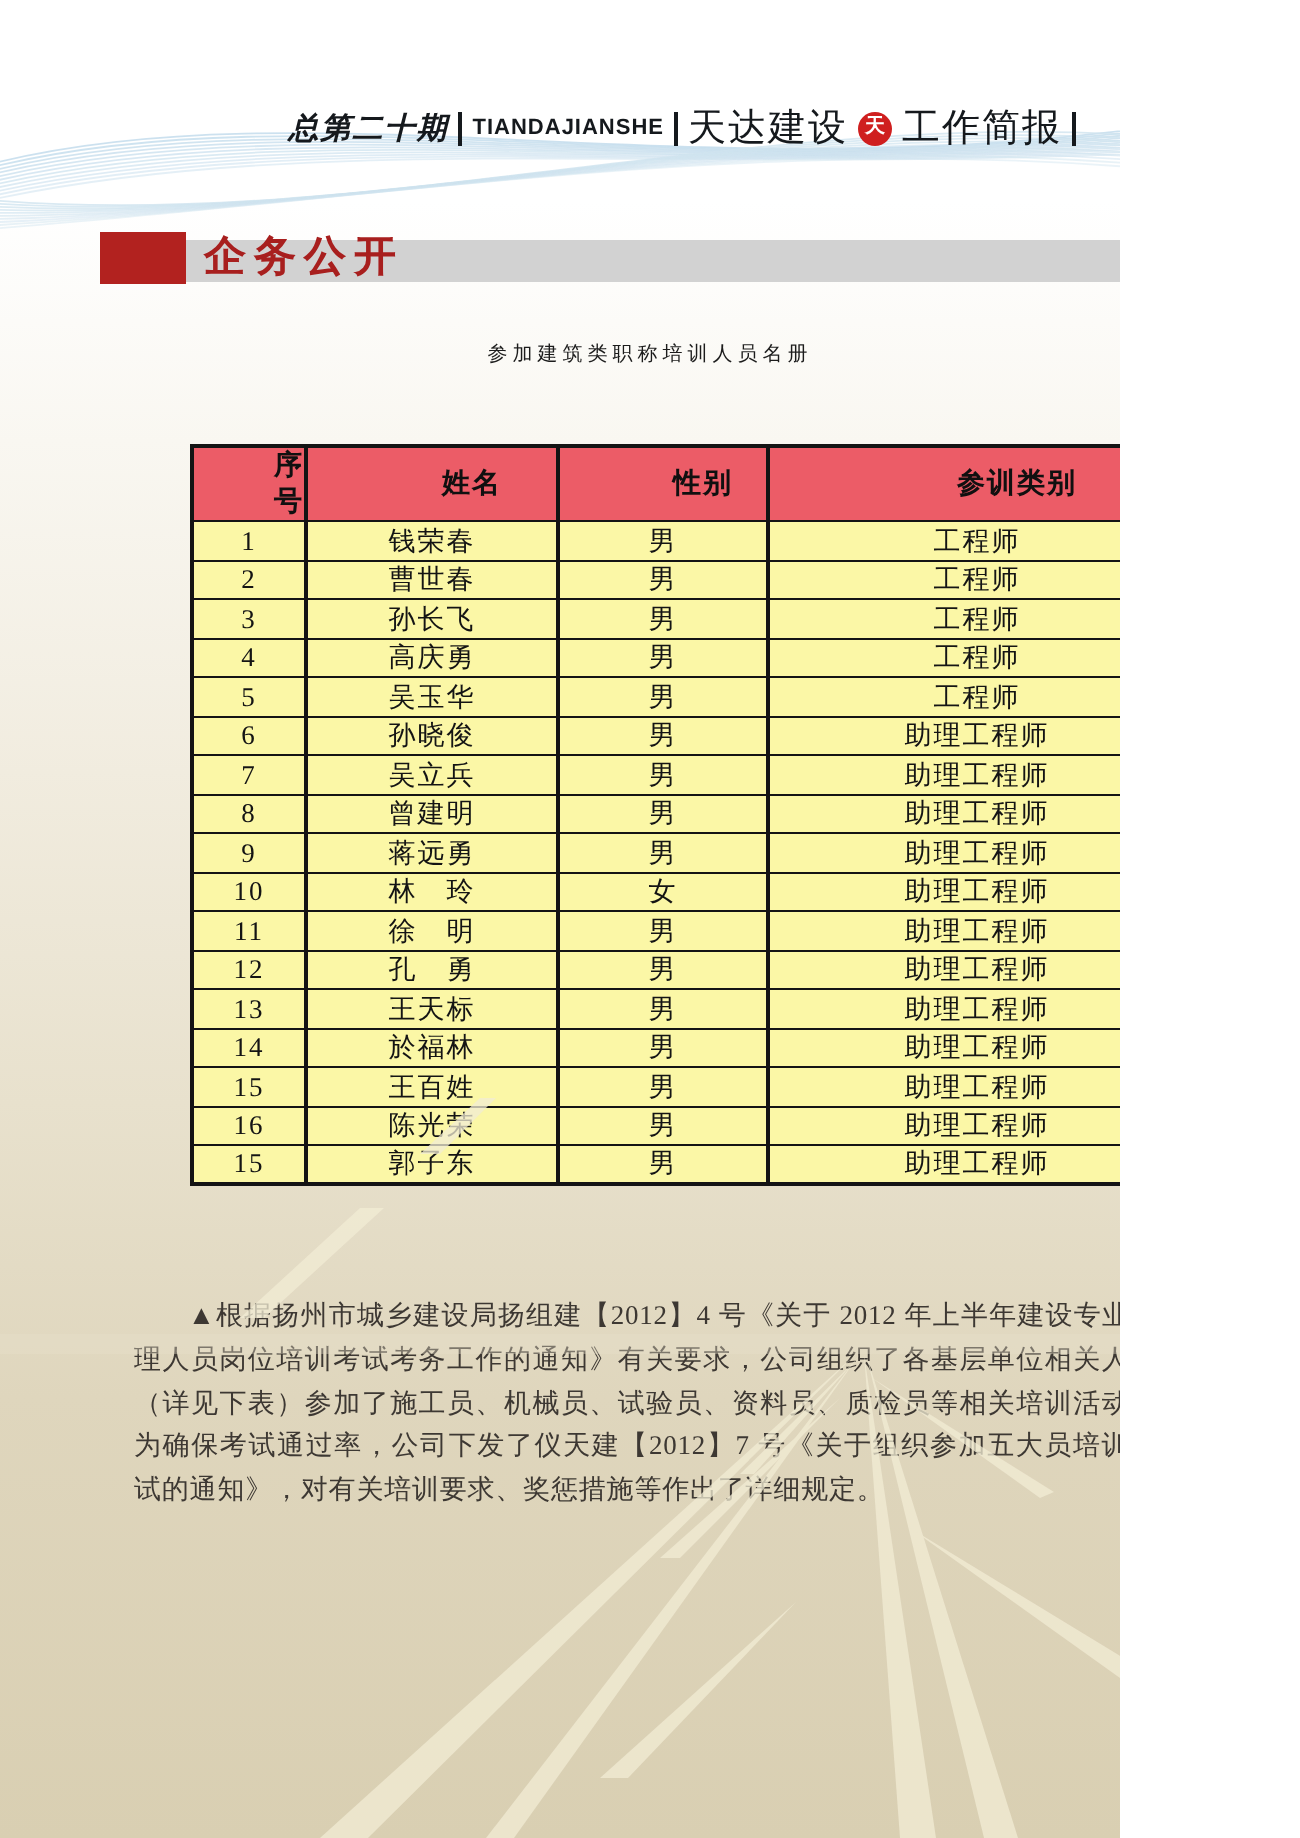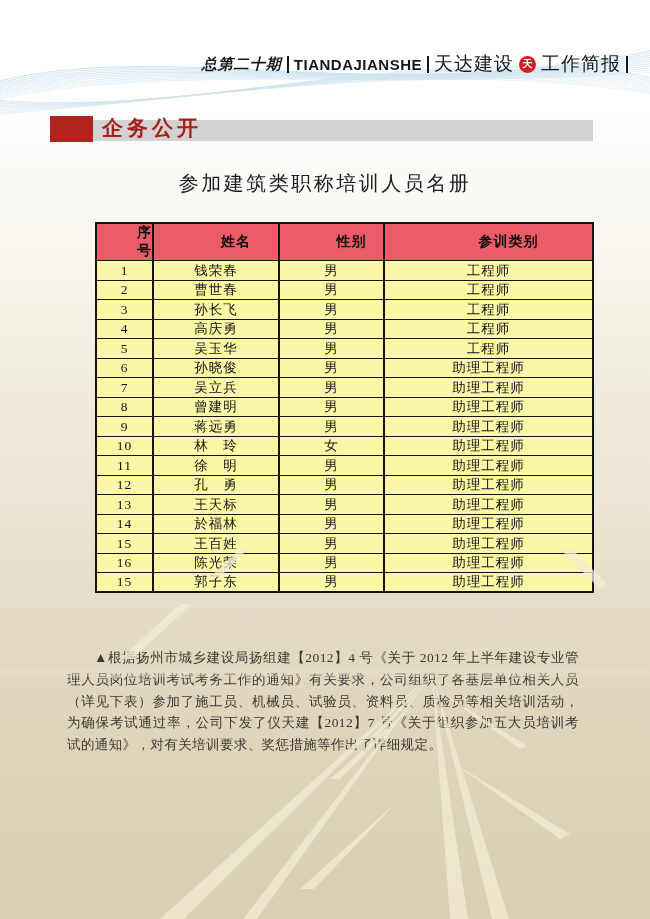--- a/index.html
+++ b/index.html
@@ -7,60 +7,60 @@
     --table-row-bg:#fbf7a6;
     --section-box-red:#b2221f;
     --section-text-red:#a81f1e;
     --section-bar-gray:#d2d2d2;
     --logo-red:#cf1f1f;
   }
   *{margin:0;padding:0;box-sizing:border-box;}
   html,body{width:650px;}
   body{font-family:"Liberation Serif","DejaVu Serif",serif;}
   .page{
-    position:relative;width:650px;height:919px;overflow:hidden;
+    position:relative;width:560px;height:919px;overflow:hidden;
     background:linear-gradient(180deg,#ffffff 0%,#ffffff 11%,#f9f7f1 24%,
       #f1ecdf 42%,#e8e1cd 60%,#dfd6bd 76%,#d9cfb2 100%);
   }
   
   .wave-band{position:absolute;left:0;top:30px;width:650px;height:85px;}
   
   .masthead{
     position:absolute;top:53px;right:22px;height:22px;
     display:flex;align-items:center;gap:5px;white-space:nowrap;
   }
   .masthead .issue{
     font-family:"DejaVu Serif","Liberation Serif",serif;
     font-style:italic;font-weight:700;font-size:15px;color:#15191d;letter-spacing:1px;
   }
   .m-divider{display:inline-block;width:2px;height:17px;background:#15191d;}
   .masthead .latin{
     font-family:"Liberation Sans","DejaVu Sans",sans-serif;
-    font-weight:700;font-size:15px;color:#15191d;letter-spacing:.5px;
+    font-weight:700;font-size:11px;color:#15191d;letter-spacing:.5px;
   }
   .masthead .cn{font-weight:400;font-size:19px;color:#15191d;letter-spacing:1px;}
   .logo-seal{
     display:inline-flex;align-items:center;justify-content:center;
     width:17px;height:17px;border-radius:50%;background:var(--logo-red);
     color:#fff;font-size:10px;font-weight:700;line-height:1;
     font-family:"DejaVu Sans","Liberation Sans",sans-serif;
   }
   
   .section-header{position:absolute;left:50px;top:116px;width:543px;height:27px;text-align:center;}
   .section-box{position:absolute;left:0;top:0;width:43px;height:26px;background:var(--section-box-red);}
   .section-bar{position:absolute;left:43px;top:4px;width:500px;height:21px;background:var(--section-bar-gray);}
   .section-label{
     position:absolute;left:52px;top:-2px;
     font-size:21px;font-weight:700;color:var(--section-text-red);
     letter-spacing:4px;font-family:"DejaVu Serif","Liberation Serif",serif;
   }
   
   .table-title{
     position:absolute;left:0;top:170px;width:650px;text-align:center;
-    font-size:20px;color:#1c1c1c;letter-spacing:2.5px;font-weight:500;
+    font-size:10px;color:#1c1c1c;letter-spacing:2.5px;font-weight:500;
   }
   
   .roster{position:absolute;left:95px;top:222px;border-collapse:collapse;table-layout:fixed;width:497px;}
   .roster th,.roster td{
     border:1px solid #141414;border-left-width:2px;border-right-width:2px;
     text-align:center;vertical-align:middle;overflow:hidden;
   }
   .roster{border:2px solid #141414;}
   .roster th{
     height:23px;background:var(--table-header-bg);

